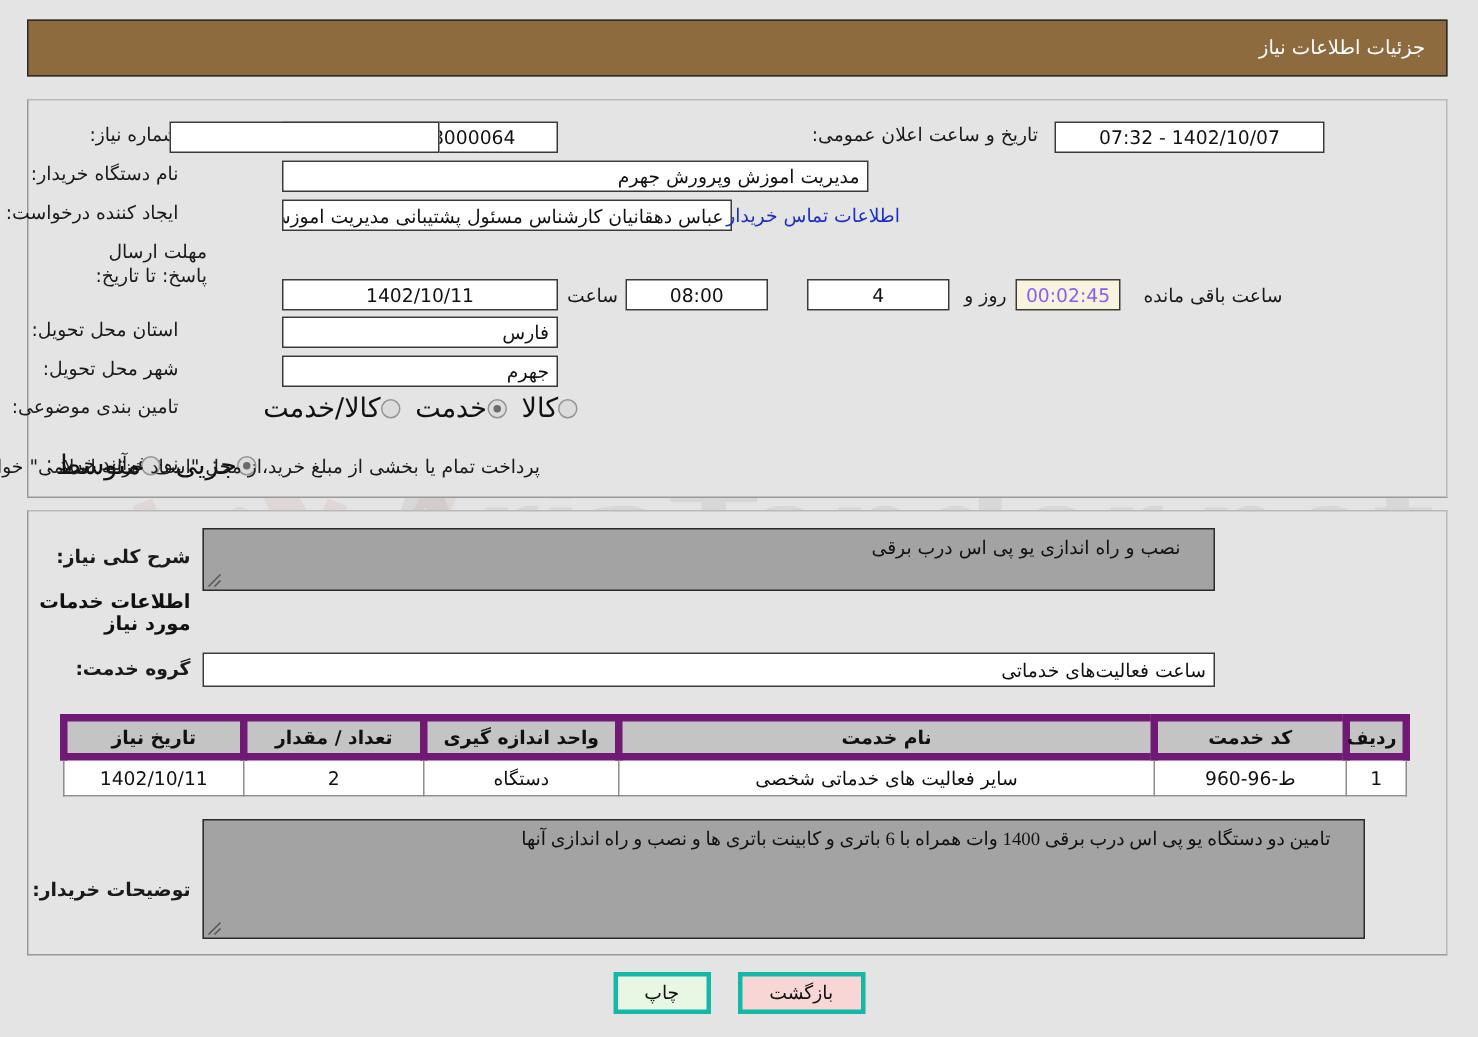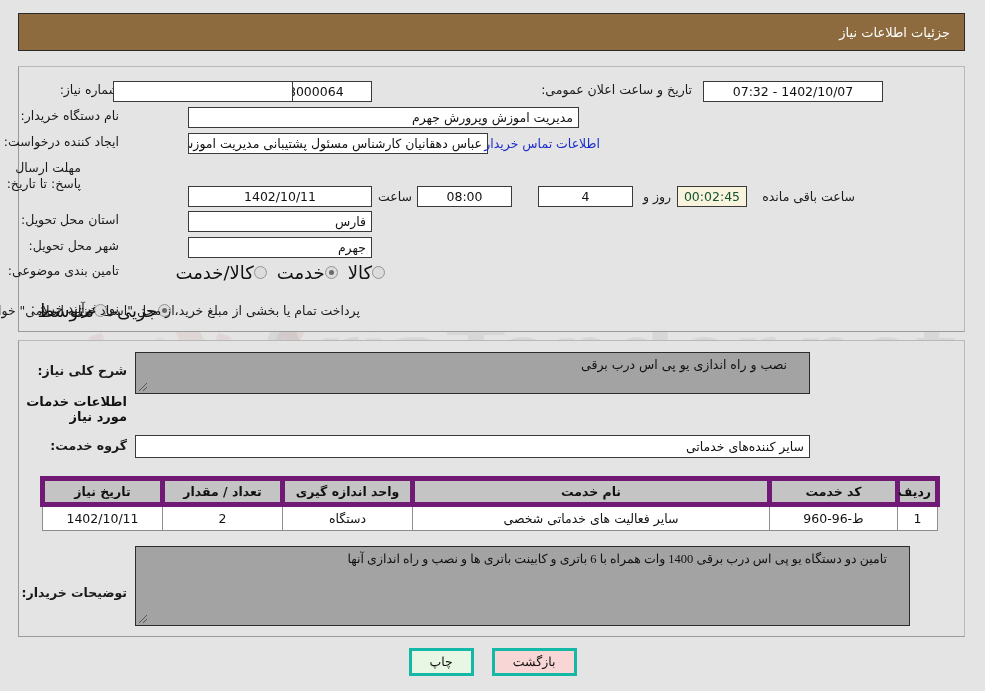--- a/index.html
+++ b/index.html
@@ -87,21 +87,21 @@
     overflow: hidden;
   }
   .field.ctr { justify-content: center; }
   .field.rgt { justify-content: flex-start; }
 
   .badge {
     background: #f7f3dc;
     border: 1px solid #3a3a3a;
     height: 21px;
     font-size: 12.5px;
-    color: #14532d;
+    color: #8b5cf6;
     display: flex; align-items: center; justify-content: center;
     padding: 0 6px;
   }
 
   .link {
     color: #1b2ecb;
     font-size: 12.5px;
     text-decoration: none;
     white-space: nowrap;
     cursor: pointer;
@@ -238,21 +238,21 @@
     <span class="lbl">نام دستگاه خریدار:</span>
   </div>
   <div class="field rgt" style="position:absolute; right:406px; top:107px; width:391px; z-index:3; justify-content:flex-start;">مدیریت اموزش وپرورش جهرم</div>
 
   <div class="row" style="right:866px; top:134px;">
     <span class="lbl">ایجاد کننده درخواست:</span>
   </div>
   <div class="field rgt" style="position:absolute; right:497px; top:133px; width:300px; z-index:3; justify-content:flex-start;">عباس دهقانیان کارشناس مسئول پشتیبانی مدیریت اموزش وپرورش جهرم</div>
   <a class="link" style="position:absolute; right:385px; top:136px; z-index:3;">اطلاعات تماس خریدار</a>
 
-  <div class="row" style="right:904px; top:160px; width:80px;">
+  <div class="row" style="right:847px; top:160px; width:80px;">
     <span class="lbl lbl-wrap">مهلت ارسال پاسخ: تا تاریخ:</span>
   </div>
   <div class="field ctr" style="position:absolute; right:613px; top:186px; width:184px; z-index:3;">1402/10/11</div>
   <span class="lbl" style="position:absolute; right:573px; top:189px; z-index:3;">ساعت</span>
   <div class="field ctr" style="position:absolute; right:473px; top:186px; width:95px; z-index:3;">08:00</div>
   <div class="field ctr" style="position:absolute; right:352px; top:186px; width:95px; z-index:3;">4</div>
   <span class="lbl" style="position:absolute; right:314px; top:189px; z-index:3;">روز و</span>
   <div class="badge" style="position:absolute; right:238px; top:186px; width:70px; z-index:3;">00:02:45</div>
   <span class="lbl" style="position:absolute; right:130px; top:189px; z-index:3;">ساعت باقی مانده</span>
 
@@ -297,21 +297,21 @@
     <span class="grip">
       <svg width="10" height="10" viewBox="0 0 10 10">
           <path d="M9 1 L1 9 M9 5 L5 9" stroke="#555" stroke-width="1" fill="none"></path>
         </svg>
     </span>
   </div>
 
   <div class="section-title" style="right:858px; top:394px;">اطلاعات خدمات مورد نیاز</div>
 
   <span class="lbl lbl-bold" style="position:absolute; right:858px; top:438px; z-index:3;">گروه خدمت:</span>
-  <div class="field rgt" style="position:absolute; right:175px; top:435px; width:675px; height:23px; z-index:3;">سایر کننده‌های خدماتی</div>
+  <div class="field rgt" style="position:absolute; right:175px; top:435px; width:675px; height:23px; z-index:3;">ساعت فعالیت‌های خدماتی</div>
 
   <table class="tbl">
     <colgroup>
       <col style="width:40px">
       <col style="width:128px">
       <col style="width:357px">
       <col style="width:130px">
       <col style="width:120px">
       <col style="width:120px">
     </colgroup>

